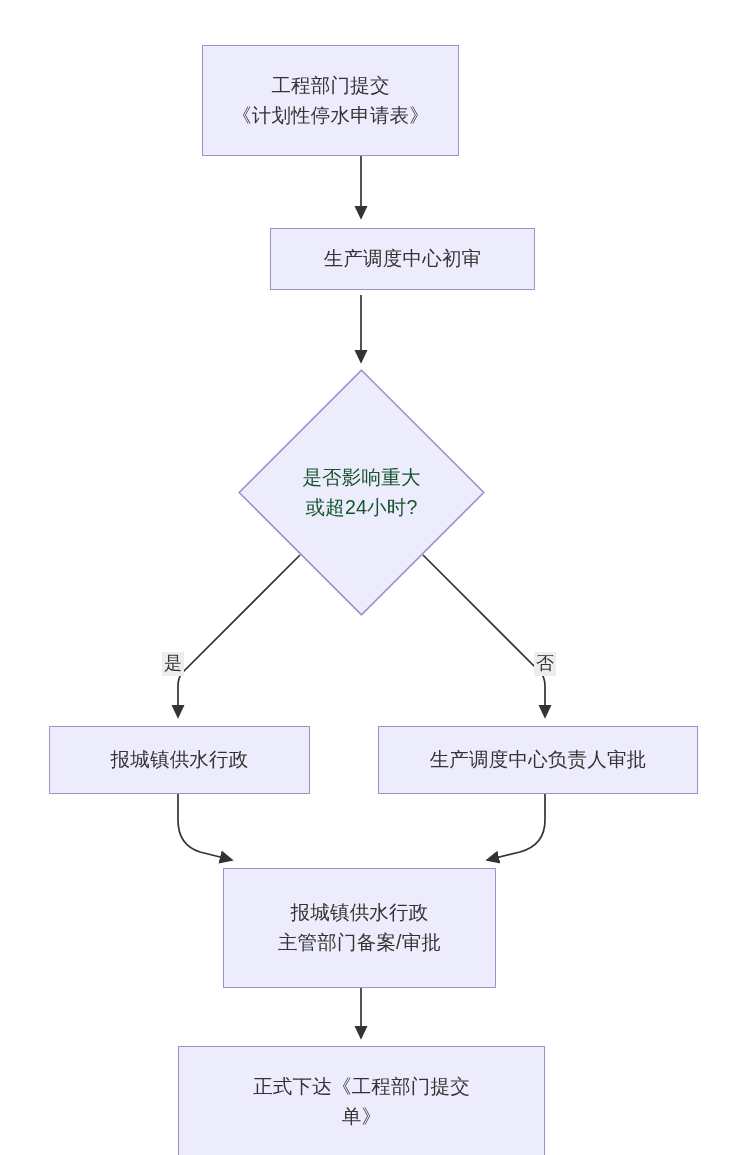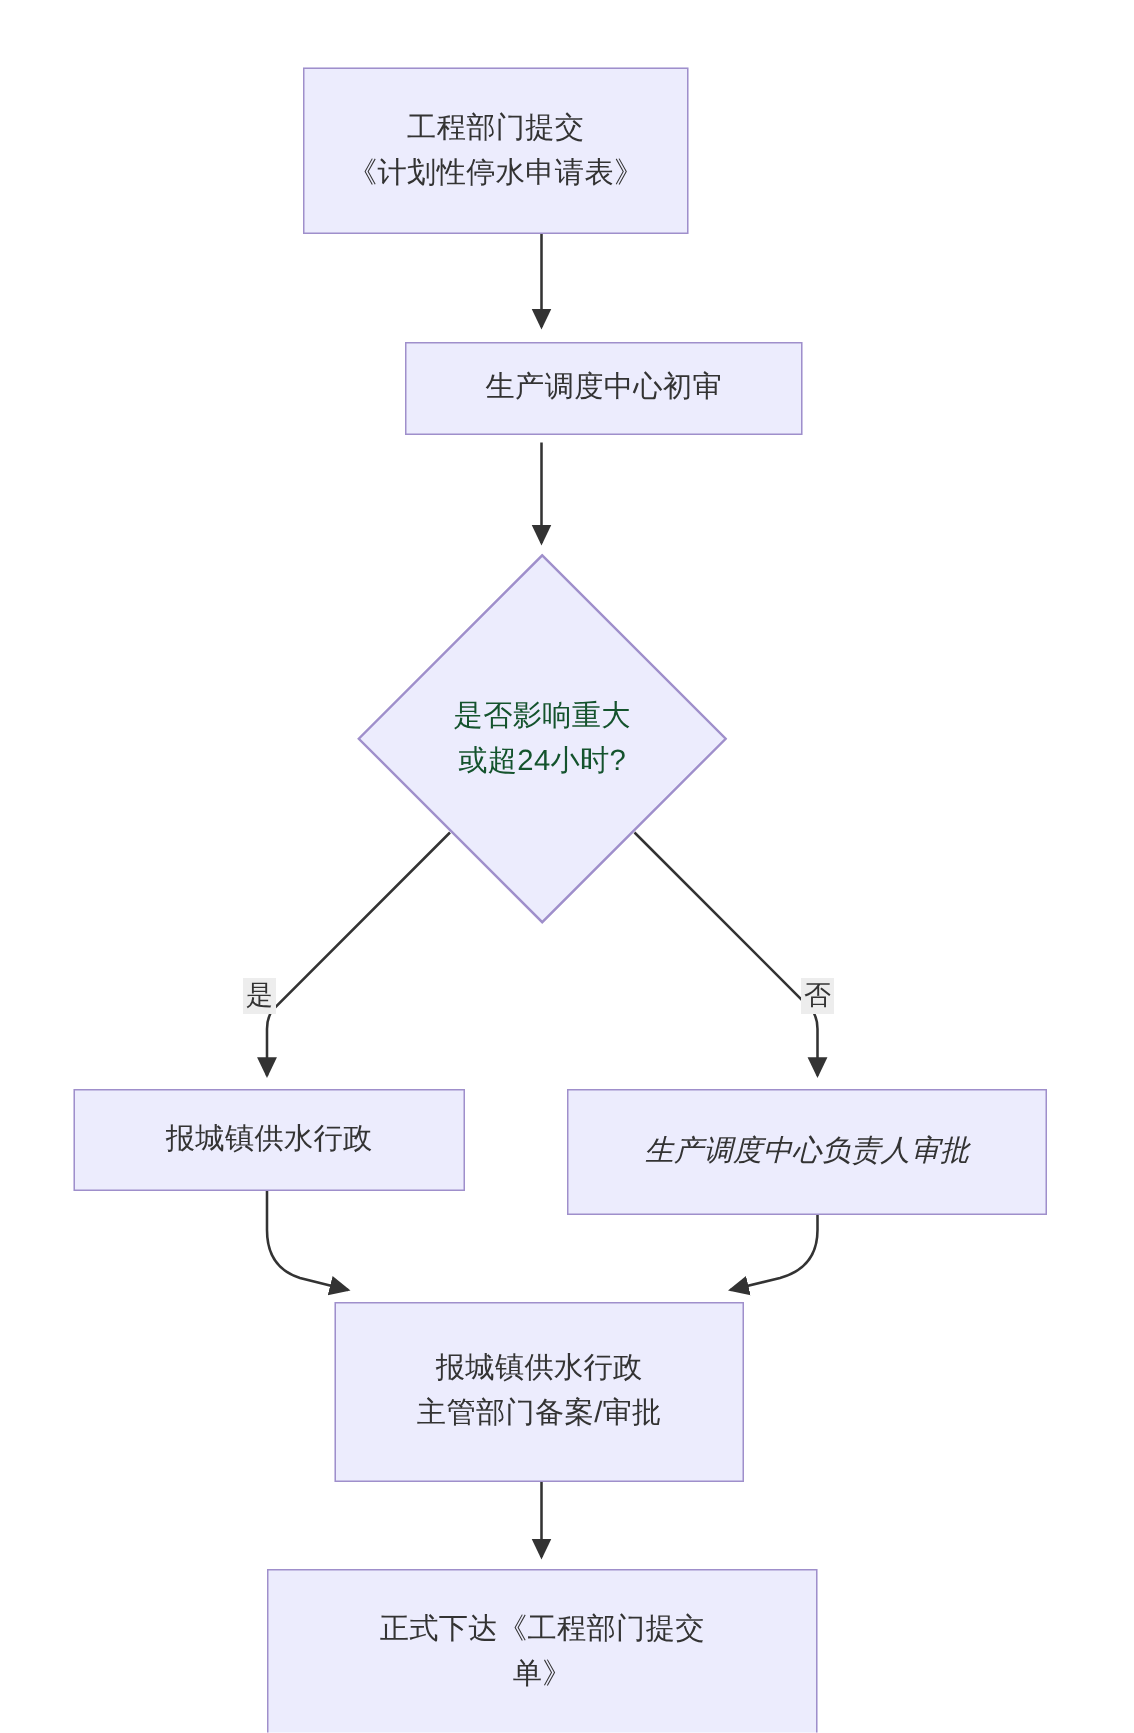--- a/index.html
+++ b/index.html
@@ -128,21 +128,21 @@
   </div>
 
   <div class="edge-label" style="left:534px; top:652px;">
     <span>否</span>
   </div>
 
   <div class="node" style="left:49px; top:726px; width:261px; height:68px;">
     <span class="node-label">报城镇供水行政</span>
   </div>
 
-  <div class="node" style="left:378px; top:726px; width:320px; height:84px;font-style:italic;">
+  <div class="node" style="left:378px; top:726px; width:320px; height:68px;">
     <span class="node-label">生产调度中心负责人审批</span>
   </div>
 
   <div class="node" style="left:223px; top:868px; width:273px; height:120px;">
     <span class="node-label">报城镇供水行政
 主管部门备案/审批</span>
   </div>
 
   <div class="node" style="left:178px; top:1046px; width:367px; height:112px;">
     <span class="node-label">正式下达《工程部门提交

